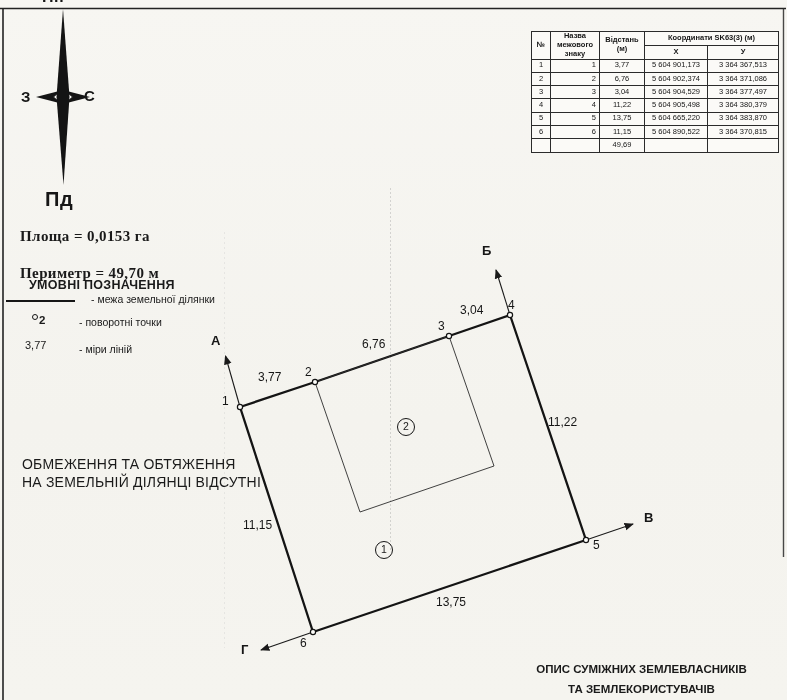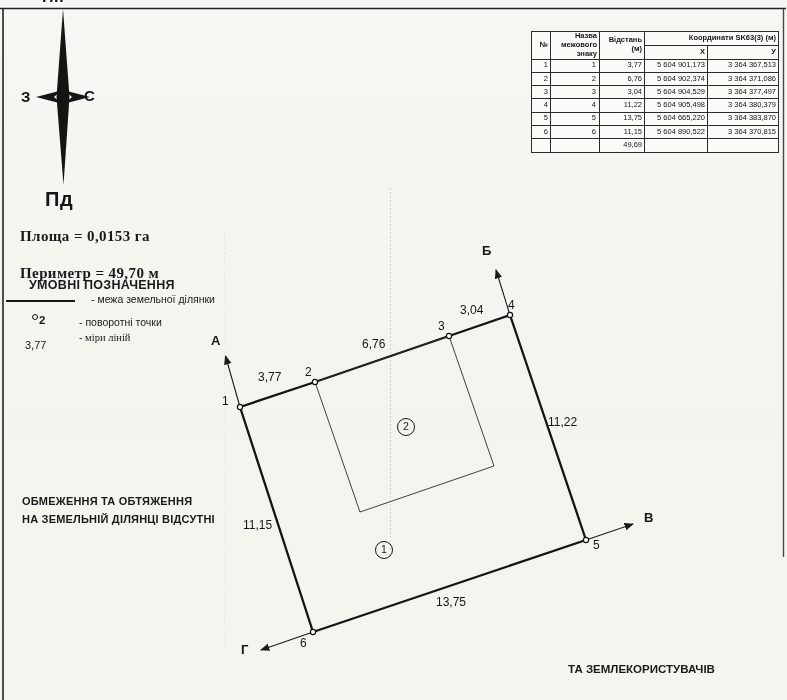--- a/index.html
+++ b/index.html
@@ -22,26 +22,26 @@
   }
   .legend-title{position:absolute;left:29px;top:278px;font-size:12.5px;font-weight:bold;letter-spacing:0.3px;}
   .legend-line-symbol{position:absolute;left:6px;top:300px;width:69px;height:2px;background:#161616;}
   .legend-text{position:absolute;left:79px;font-size:10.5px;white-space:nowrap;}
   .legend-sym{position:absolute;font-size:11px;white-space:nowrap;}
   .legend-dot{
     display:inline-block;width:4px;height:4px;border:1px solid #161616;border-radius:50%;
     vertical-align:4px;margin-right:1px;
   }
   .legend-dot-num{font-weight:bold;font-size:11.5px;}
-  .restrictions{position:absolute;left:22px;top:456px;font-size:11px;font-weight:bold;line-height:17.5px;letter-spacing:0.2px;margin-top:37px;}
+  .restrictions{position:absolute;left:22px;top:456px;font-size:14px;font-weight:normal;line-height:17.5px;letter-spacing:0.2px;}
   .adjacent{position:absolute;left:506px;top:659px;width:271px;text-align:center;font-size:11.5px;font-weight:bold;line-height:20px;}
   .t-title{position:absolute;left:484px;top:5px;width:300px;text-align:center;font-size:11px;font-weight:bold;line-height:12.5px;}
   .coords-table{position:absolute;left:531px;top:31px;border-collapse:collapse;background:#fbfaf7;}
   .coords-table th,.coords-table td{
-    border:1.2px solid #2b2b2b;font-size:7.5px;line-height:1.18;text-align:right;
+    border:1.2px solid #2b2b2b;font-size:7.5px;line-height:1.18;text-align:center;
     padding:0 2px;color:#161616;font-family:"Liberation Sans",sans-serif;
   }
   .coords-table th{font-weight:bold;}
   .coords-table td{height:12.3px;}
   .col-num{width:14px;}
   .col-name{width:44px;}
   .col-dist{width:40px;}
   .col-x{width:58px;}
   .col-y{width:66px;}
   .cell-name{text-align:right !important;padding-right:3px !important;}
@@ -166,28 +166,29 @@
 
   <div class="summary-line" style="top:228px;">Площа = 0,0153 га</div>
   <div class="summary-line" style="top:249px;margin-top:16px;">Периметр = 49,70 м</div>
 
   <div class="legend-title">УМОВНІ ПОЗНАЧЕННЯ</div>
   <div class="legend-line-symbol"></div>
   <div class="legend-text" style="top:293px;margin-left:12px;">- межа земельної ділянки</div>
   <div class="legend-sym" style="left:32px;top:314px;"><span class="legend-dot"></span><span class="legend-dot-num">2</span></div>
   <div class="legend-text" style="top:316px;">- поворотні точки</div>
   <div class="legend-sym" style="left:25px;top:339px;">3,77</div>
-  <div class="legend-text" style="top:332px;font-family:Liberation Serif, serif;">- міри ліній</div>
+  <div class="legend-text" style="top:343px;">- міри ліній</div>
 
   <div class="restrictions">
     <div>ОБМЕЖЕННЯ ТА ОБТЯЖЕННЯ</div>
     <div>НА ЗЕМЕЛЬНІЙ ДІЛЯНЦІ ВІДСУТНІ</div>
   </div>
 
   <div class="adjacent">
+    <div>ОПИС СУМІЖНИХ ЗЕМЛЕВЛАСНИКІВ</div>
     <div>ТА ЗЕМЛЕКОРИСТУВАЧІВ</div>
   </div>
 
   <div class="lbl" style="left:222px;top:394px;">1</div>
   <div class="lbl" style="left:305px;top:365px;">2</div>
   <div class="lbl" style="left:438px;top:319px;">3</div>
   <div class="lbl" style="left:508px;top:298px;">4</div>
   <div class="lbl" style="left:593px;top:538px;">5</div>
   <div class="lbl" style="left:300px;top:636px;">6</div>
 

